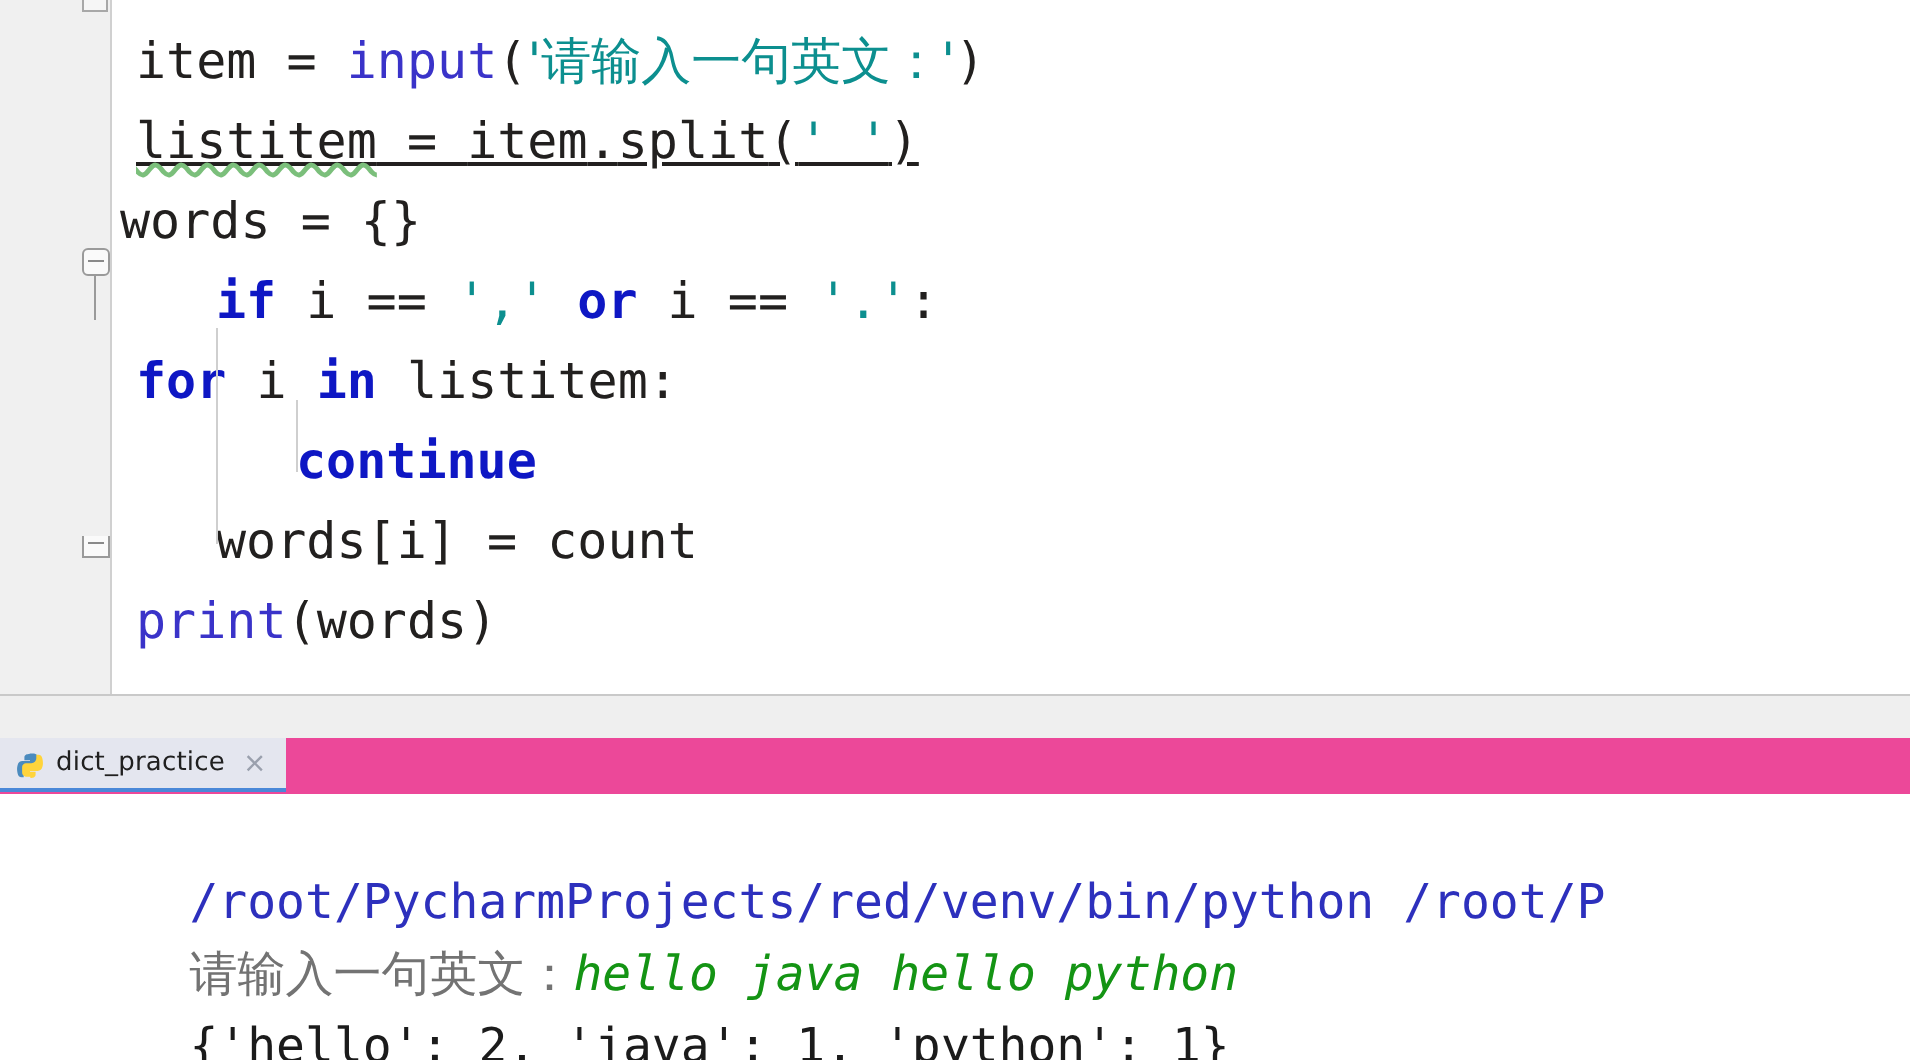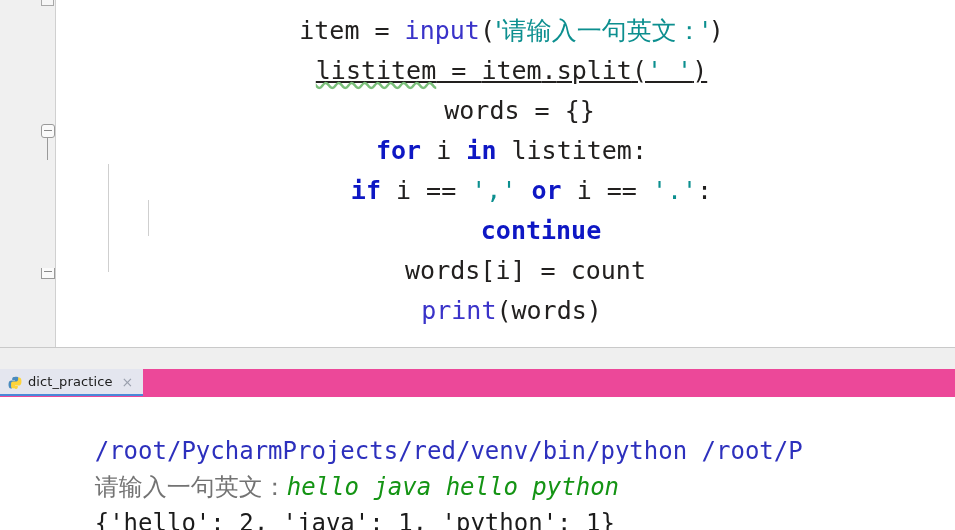--- a/index.html
+++ b/index.html
@@ -15,21 +15,20 @@
   }
 
   
   #editor-pane {
     position: absolute;
     left: 0; top: 0;
     width: 955px;
     height: 347px;
     background: #ffffff;
     overflow: hidden;
-    text-align: center;
   }
   #gutter {
     position: absolute;
     left: 0; top: 0;
     width: 55px;
     height: 347px;
     background: #f0f0f0;
   }
   #gutter-edge {
     position: absolute;
@@ -227,25 +226,25 @@
   </div>
   <div id="gutter-edge"></div>
 
   <div id="code-area">
 
     <div class="indent-guide" style="left:52px; top:164px; height:108px;"></div>
     <div class="indent-guide" style="left:92px; top:200px; height:36px;"></div>
 
     <div class="code-line" style="padding-left: 12px;"><span class="plain">item </span><span class="punct">= </span><span class="bif">input</span><span class="punct">(</span><span class="str cjk">'请输入一句英文：'</span><span class="punct">)</span></div>
     <div class="code-line" style="padding-left: 12px; text-decoration: underline;"><span class="plain spell">listitem</span><span class="punct"> = </span><span class="plain">item</span><span class="punct">.</span><span class="plain">split</span><span class="punct">(</span><span class="str">' '</span><span class="punct">)</span></div>
-    <div class="code-line" style="padding-left: 28px;"><span class="plain">words </span><span class="punct">= {}</span></div>
+    <div class="code-line" style="padding-left: 4px;"><span class="plain">words </span><span class="punct">= {}</span></div>
+    <div class="code-line" style="padding-left: 52px;"><span class="kw">if</span><span class="plain"> i == </span><span class="str">','</span><span class="plain"> </span><span class="kw">or</span><span class="plain"> i == </span><span class="str">'.'</span><span class="punct">:</span></div>
     <div class="code-line" style="padding-left: 12px;"><span class="kw">for</span><span class="plain"> i </span><span class="kw">in</span><span class="plain"> listitem</span><span class="punct">:</span></div>
-    <div class="code-line" style="padding-left: 52px;"><span class="kw">if</span><span class="plain"> i == </span><span class="str">','</span><span class="plain"> </span><span class="kw">or</span><span class="plain"> i == </span><span class="str">'.'</span><span class="punct">:</span></div>
-    <div class="code-line" style="padding-left: 71px;"><span class="kw">continue</span></div>
-    <div class="code-line" style="padding-left: 40px;"><span class="plain">words</span><span class="punct">[</span><span class="plain">i</span><span class="punct">] </span><span class="punct">= </span><span class="plain">count</span></div>
+    <div class="code-line" style="padding-left: 92px;"><span class="kw">continue</span></div>
+    <div class="code-line" style="padding-left: 52px;"><span class="plain">words</span><span class="punct">[</span><span class="plain">i</span><span class="punct">] </span><span class="punct">= </span><span class="plain">count</span></div>
     <div class="code-line" style="padding-left: 12px;"><span class="bif">print</span><span class="punct">(words)</span></div>
   </div>
 </div>
 
 <div id="tool-divider"></div>
 
 <div id="run-window">
 
   <div id="tabbar">
     <div id="tab-dict-practice">

